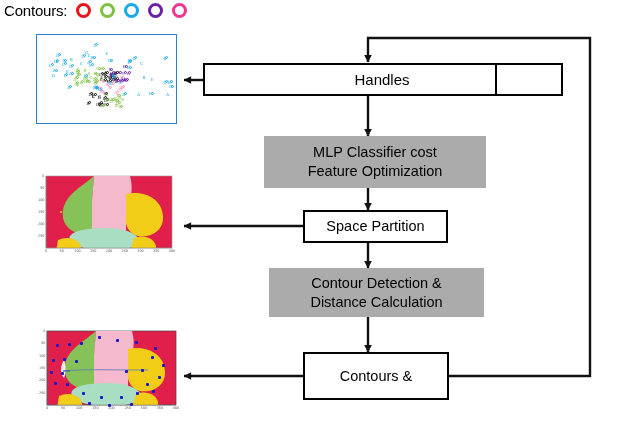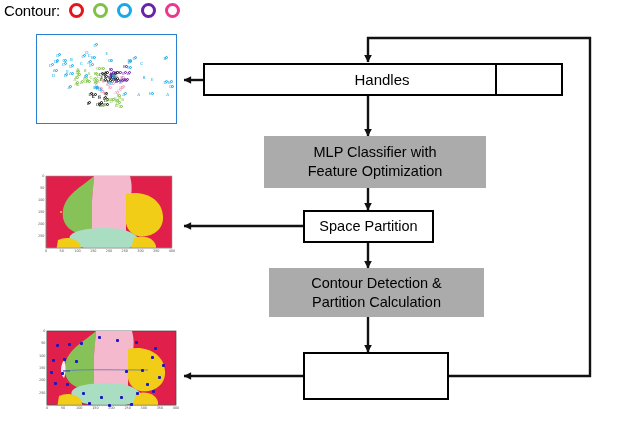--- a/index.html
+++ b/index.html
@@ -45,21 +45,21 @@
   .pin{position:absolute;width:3px;height:3px;background:#1818c8;border-radius:1px;}
   .glyph{position:absolute;font-size:4.2px;font-family:"DejaVu Sans", sans-serif;line-height:1;}
   .ring{position:absolute;border-radius:50%;box-sizing:border-box;}
 </style>
 </head>
 <body>
 
 <div class="stage">
 
   <div id="legend">
-    <span class="lbl">Contour:</span>
+    <span class="lbl">Contours:</span>
     <span class="hcircle" style="border-color: rgb(232, 20, 27);"></span>
     <span class="hcircle" style="border-color: rgb(125, 194, 66);"></span>
     <span class="hcircle" style="border-color: rgb(23, 169, 232);"></span>
     <span class="hcircle" style="border-color: rgb(107, 33, 168);"></span>
     <span class="hcircle" style="border-color: rgb(240, 53, 140);"></span>
   </div>
 
   <svg id="wires" viewBox="0 0 640 428">
     <defs>
       <marker id="ah" markerWidth="9" markerHeight="9" refX="7.6" refY="4.5" orient="auto" markerUnits="userSpaceOnUse">
@@ -86,34 +86,35 @@
     </g>
   </svg>
 
   <div class="node white split" id="n-input" style="left:203px;top:63px;width:360px;height:33px;">
     <div class="seg a">
       <span>Handles</span>
     </div>
   </div>
 
   <div class="node gray" id="n-mlp" style="left:264px;top:136px;width:222px;height:52px;flex-direction:column;">
-    <span>MLP Classifier with</span>
+    <span>MLP Classifier cost</span>
     <span>Feature Optimization</span>
   </div>
 
-  <div class="node white" id="n-space" style="left:303px;top:210px;width:131px;height:33px;">
+  <div class="node white" id="n-space" style="left:303px;top:210px;width:145px;height:33px;">
     <span>Space Partition</span>
   </div>
 
   <div class="node gray" id="n-contour" style="left:269px;top:268px;width:215px;height:49px;flex-direction:column;">
     <span>Contour Detection &amp;</span>
-    <span>Partition Calculation</span>
+    <span>Distance Calculation</span>
   </div>
 
   <div class="node white" id="n-cost" style="left:303px;top:352px;width:146px;height:48px;flex-direction:column;">
+    <span>Contours &amp;</span>
   </div>
 
 
   <div class="thumb" id="thumb-scatter">
     <div id="scatter-points" style="position:absolute;inset:0;overflow:hidden;">
         <span class="glyph" style="left:51.0%;top:46.7%;color:#111111;">C</span>
         <span class="glyph" style="left:52.5%;top:43.2%;color:#111111;">B</span>
         <span class="glyph" style="left:54.0%;top:42.3%;color:#111111;">C</span>
         <span class="ring" style="left:55.2%;top:41.7%;width:3px;height:3px;border:0.7px solid #111111;"></span>
         <span class="glyph" style="left:55.4%;top:48.6%;color:#111111;">D</span>

